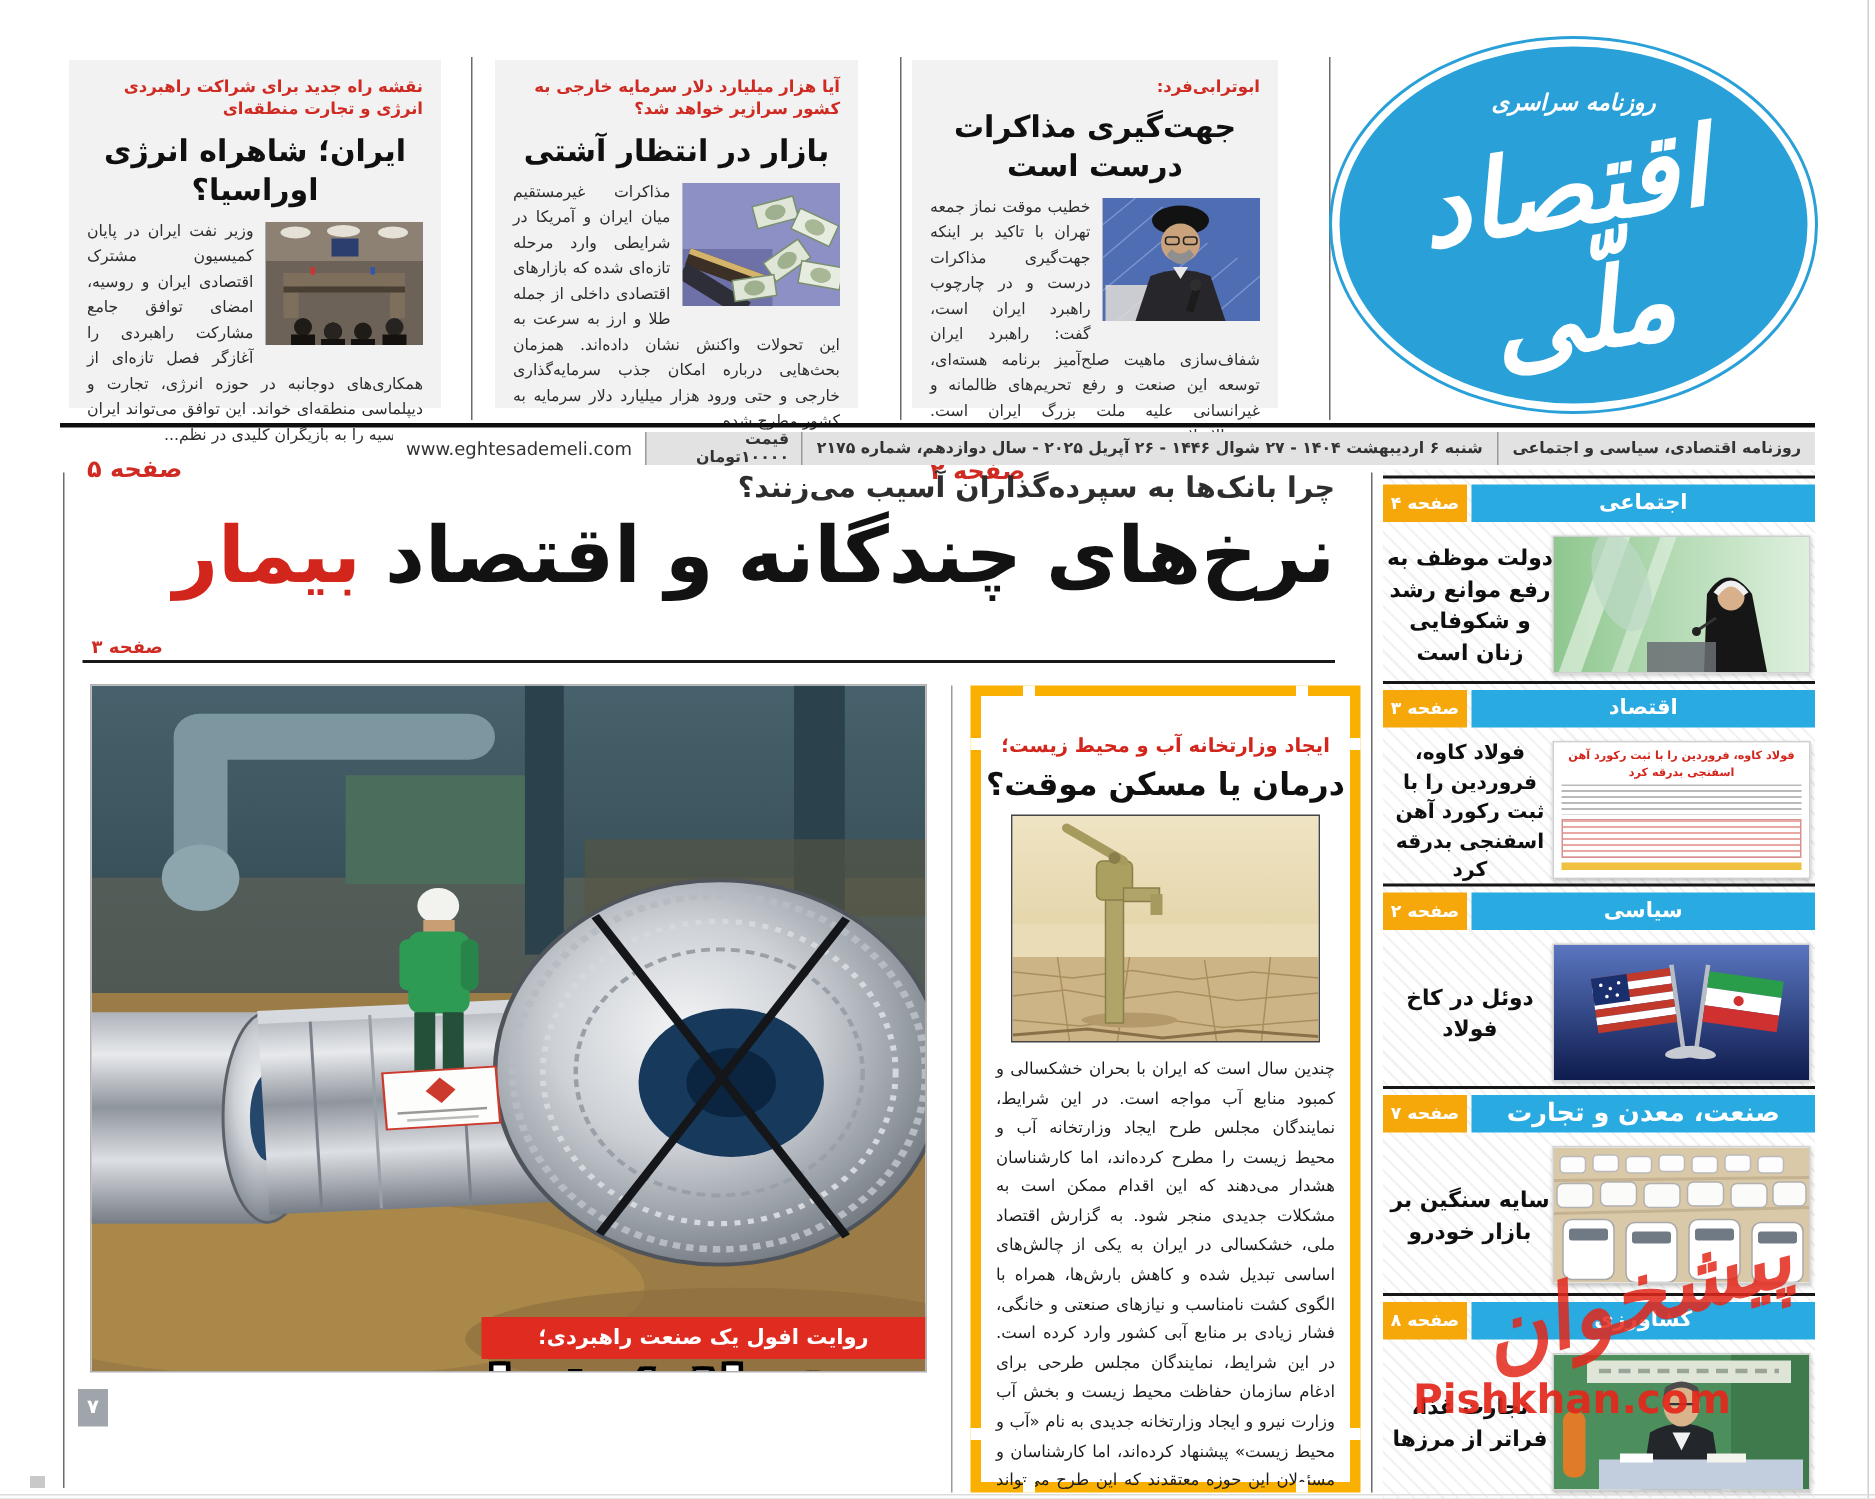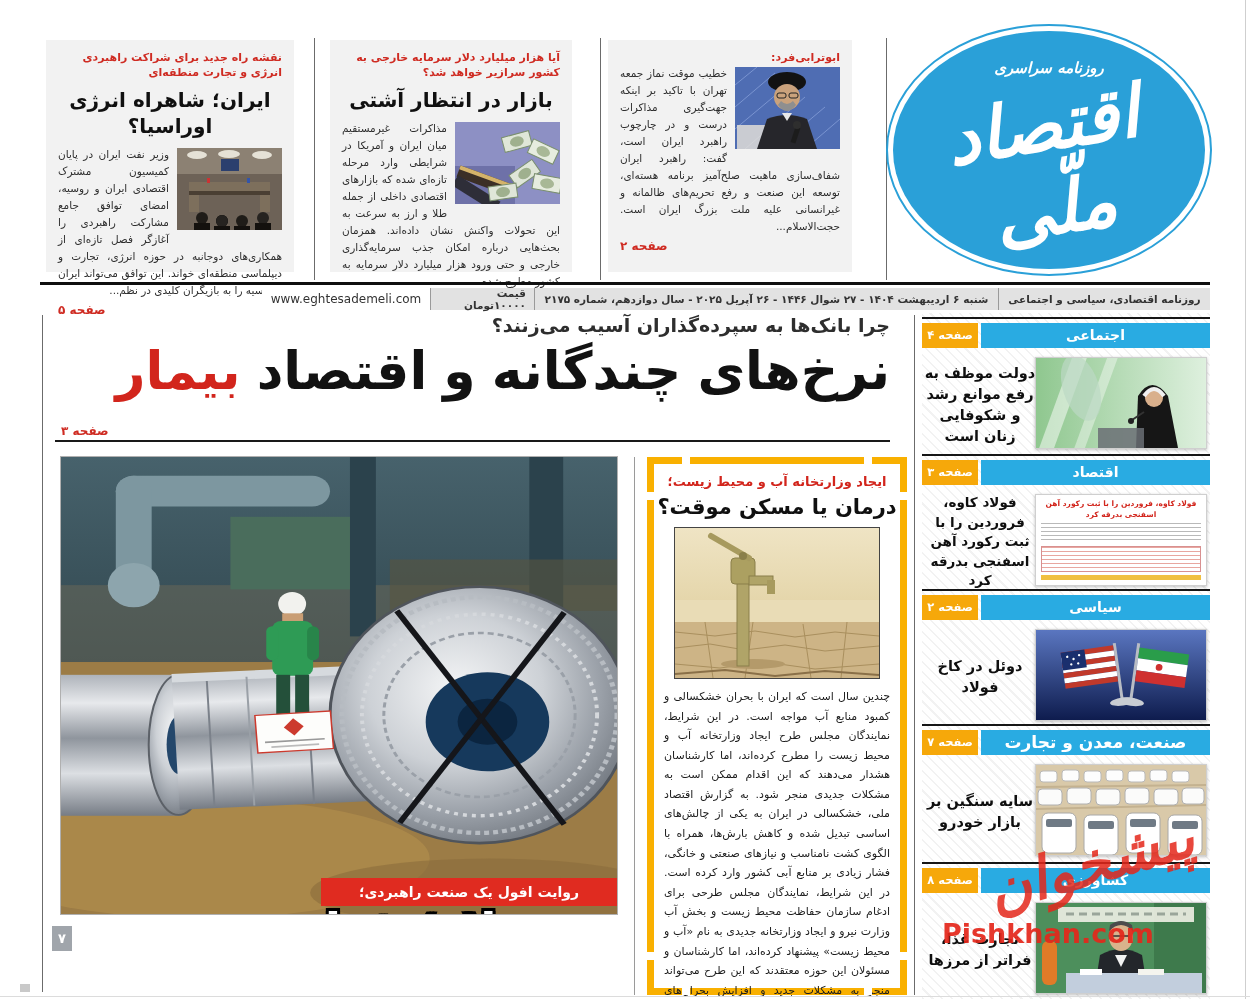--- a/index.html
+++ b/index.html
@@ -6,21 +6,21 @@
   .page{position:relative;width:1250px;height:999px;background:#fff;margin:0 auto;overflow:hidden;
         font-family:"DejaVu Sans",sans-serif;color:#111;}
   .rule-v{position:absolute;width:1px;background:#6b6b6b;}
   .rule-h{position:absolute;height:3px;background:#0f0f0f;}
   
   .tbox{position:absolute;top:40px;height:232px;background:#f2f2f2;padding:10px 12px;box-sizing:border-box;direction:rtl;}
   .tbox .kick{font-size:11px;font-weight:700;color:#cf2b22;text-align:right;line-height:1.4;}
   .tbox .ttl{font-size:20px;font-weight:800;text-align:center;margin:6px 0 7px;line-height:1.3;color:#101010;}
   .tbox .bod{font-size:10.5px;line-height:1.62;text-align:justify;color:#2e2e2e;}
   .tbox .pimg{float:right;width:105px;height:82px;margin:2px 0 3px 8px;overflow:hidden;background:#888;}
-  .tbox .plab{font-size:12px;font-weight:700;color:#cf2b22;text-align:left;margin-top:4px;}
+  .tbox .plab{font-size:16px;font-weight:700;color:#cf2b22;text-align:left;margin-top:4px;}
   
   .logo-outer{position:absolute;left:886px;top:24px;width:326px;height:252px;border:2px solid #2aa0d8;border-radius:50%;box-sizing:border-box;padding:5px;}
   .logo-inner{width:100%;height:100%;border-radius:50%;background:#2aa0d8;position:relative;overflow:hidden;}
   .logo-tag{position:absolute;top:28px;width:100%;text-align:center;color:#fff;font-size:15px;font-style:italic;font-weight:700;direction:rtl;}
   .logo-title{position:absolute;top:52px;left:0;width:100%;text-align:center;color:#fff;font-size:72px;font-weight:800;font-style:italic;
               transform:rotate(-9deg);direction:rtl;letter-spacing:-2px;}
   
   .ibar{position:absolute;left:262px;top:288px;width:948px;height:22px;background:#e2e2e2;display:flex;direction:rtl;align-items:stretch;
         font-size:10.5px;font-weight:700;color:#333;}
   .ibar>div{display:flex;align-items:center;justify-content:center;border-left:1px solid #9a9a9a;padding:0 8px;box-sizing:border-box;}
@@ -39,21 +39,21 @@
   .mphoto svg{display:block;width:100%;height:100%;}
   .redbar{position:absolute;left:260px;top:421px;width:296px;height:28px;background:#e02b20;color:#fff;font-size:14px;font-weight:700;
           text-align:center;line-height:28px;direction:rtl;}
   .bigline{position:absolute;left:0;top:446px;width:100%;text-align:center;color:#fff;font-size:47px;font-weight:800;direction:rtl;
            text-shadow:-3px -3px 0 #000,3px -3px 0 #000,-3px 3px 0 #000,3px 3px 0 #000,0 -3px 0 #000,0 3px 0 #000,-3px 0 0 #000,3px 0 0 #000;}
   .pnum{position:absolute;left:52px;top:926px;width:20px;height:25px;background:#a0a5ab;color:#fff;font-size:13px;font-weight:700;
         text-align:center;line-height:25px;}
   
   .cbox{position:absolute;left:647px;top:457px;width:260px;height:538px;border:7px solid #f9b000;box-sizing:border-box;background:#fff;direction:rtl;}
   .cbox .notch{position:absolute;background:#fff;}
-  .cbox .kick{font-size:13px;font-weight:700;color:#d2251c;text-align:center;margin-top:10px;}
+  .cbox .kick{font-size:13px;font-weight:700;color:#d2251c;text-align:center;margin-top:26px;}
   .cbox .ttl{font-size:21px;font-weight:800;text-align:center;margin:6px 0;color:#101010;}
   .cbox .pimg{width:204px;height:150px;margin:8px auto;border:1px solid #444;overflow:hidden;}
   .cbox .bod{font-size:11px;line-height:1.78;text-align:justify;padding:0 10px;color:#1c1c1c;}
   
   .sbar{position:absolute;left:922px;top:313px;width:288px;height:686px;
         background:repeating-linear-gradient(45deg,rgba(0,0,0,.05) 0 1.5px,transparent 1.5px 7px);}
   .sec{position:absolute;left:0;width:288px;}
   .sec-rule{height:2px;background:#161616;}
   .sec-head{display:flex;direction:rtl;height:25px;margin-top:4px;gap:3px;}
   .sec-name{flex:1;background:#29abe2;color:#fff;font-weight:800;font-size:14px;text-align:center;line-height:25px;}
@@ -152,20 +152,21 @@
               <ellipse cx="48" cy="70" rx="7" ry="5" fill="#9fb08e"></ellipse>
             </g>
       </svg></span>
       <span>مذاکرات غیرمستقیم میان ایران و آمریکا در شرایطی وارد مرحله تازه‌ای شده که بازارهای اقتصادی داخلی از جمله طلا و ارز به سرعت به این تحولات واکنش نشان داده‌اند. همزمان بحث‌هایی درباره امکان جذب سرمایه‌گذاری خارجی و حتی ورود هزار میلیارد دلار سرمایه به کشور مطرح شده...</span>
     </div>
     <div class="plab">صفحه ۳</div>
   </div>
 
   <div class="tbox" style="left:608px;width:244px;">
     <div class="kick">ابوترابی‌فرد:</div>
+    <div class="ttl">جهت‌گیری مذاکرات درست است</div>
     <div class="bod">
       <span class="pimg"><svg viewBox="0 0 105 82" preserveAspectRatio="none" width="105" height="82">
         <rect width="105" height="82" fill="#4f6db3"></rect>
         <g stroke="#9db4e8" stroke-width="1" opacity=".55">
           <path d="M0,18 L22,0 M0,40 L40,6 M0,62 L55,16 M10,82 L70,30 M40,82 L90,40 M70,82 L105,52"></path>
         </g>
         <rect x="2" y="58" width="30" height="24" fill="#e8e4da" opacity=".8"></rect>
         <ellipse cx="52" cy="15" rx="19" ry="10" fill="#121212"></ellipse>
         <circle cx="52" cy="30" r="13" fill="#caa27c"></circle>
         <rect x="42" y="26" width="9" height="5" rx="2" fill="none" stroke="#222"></rect>

